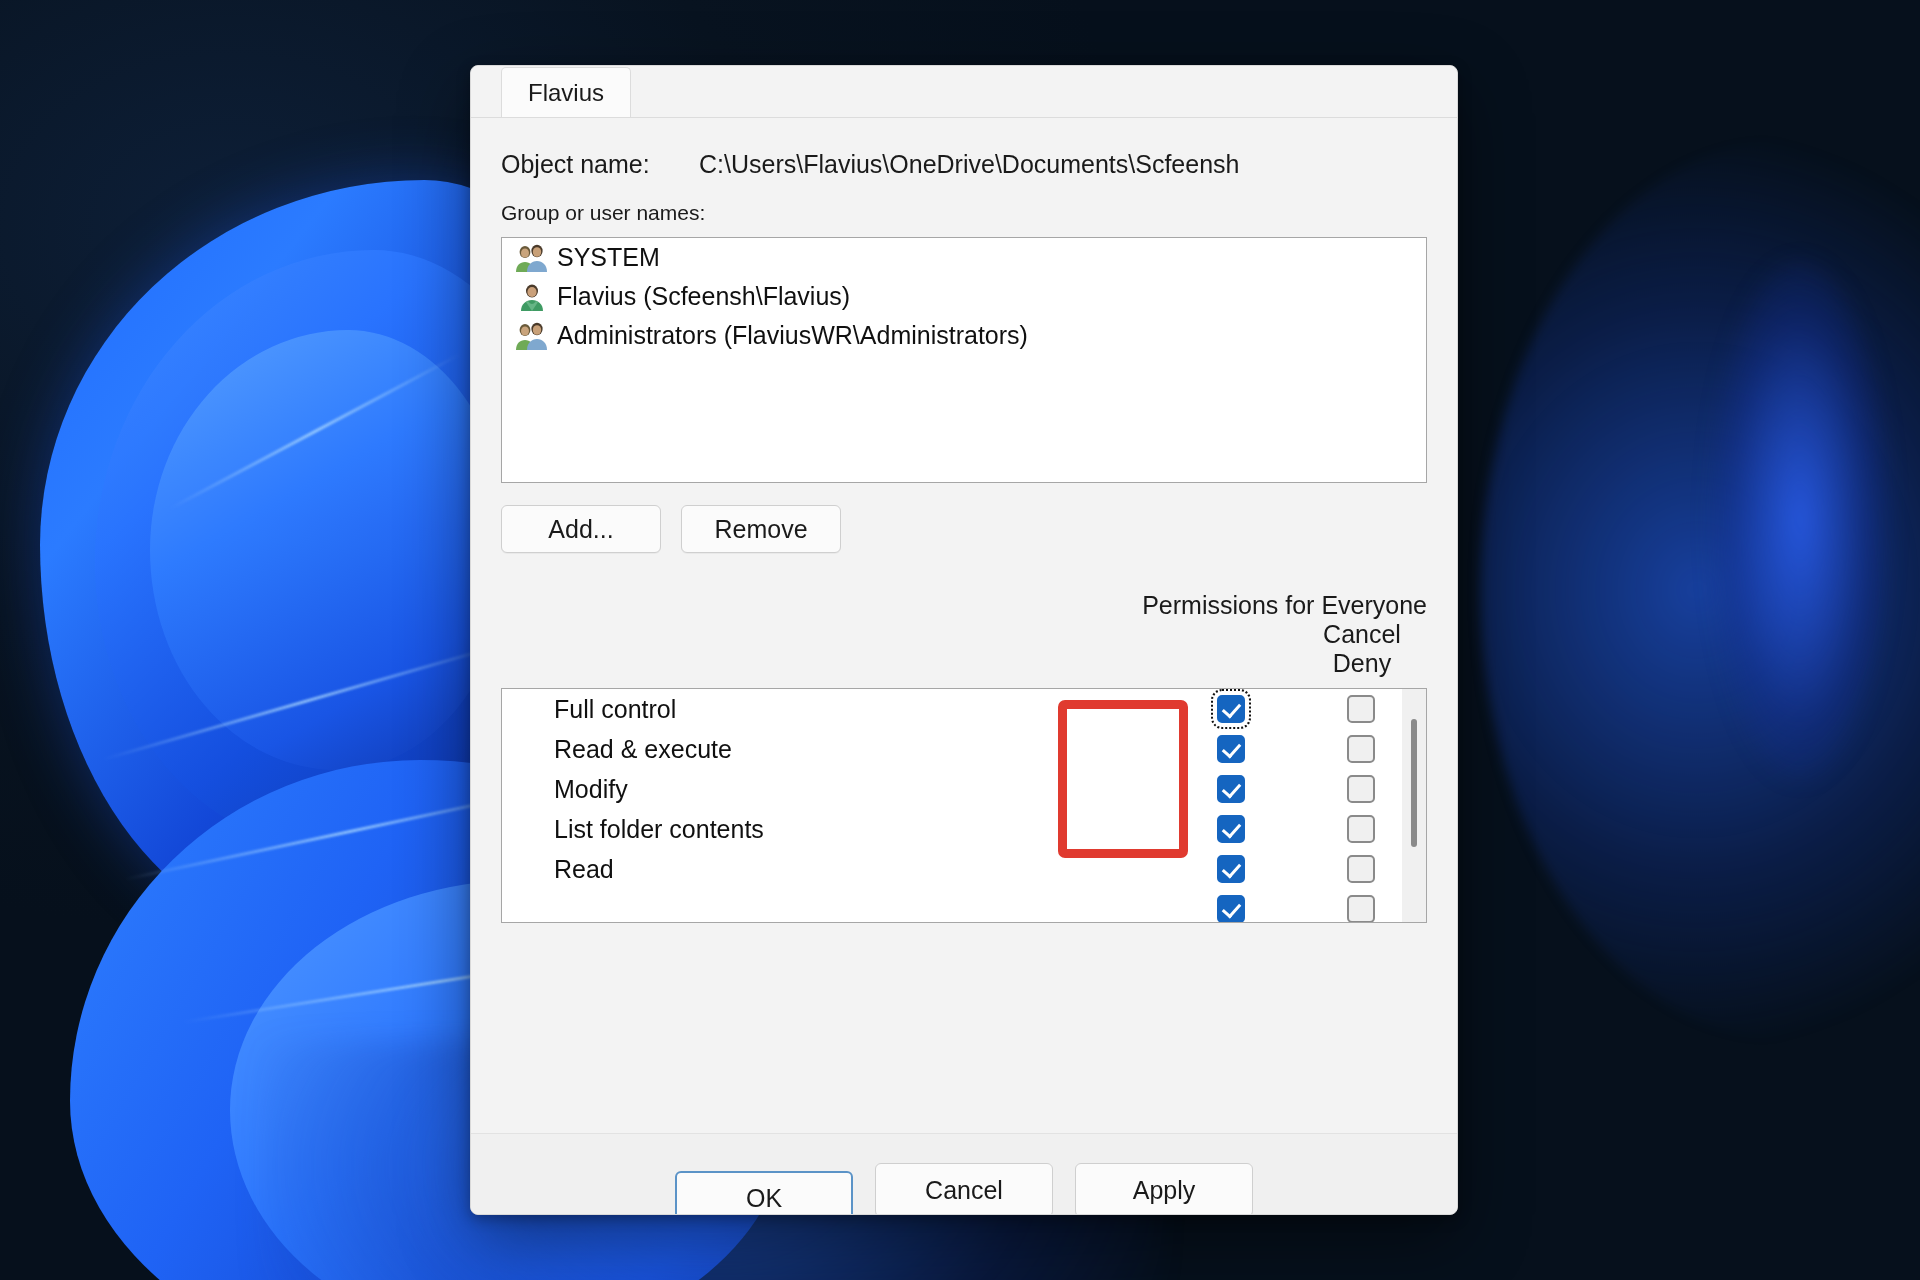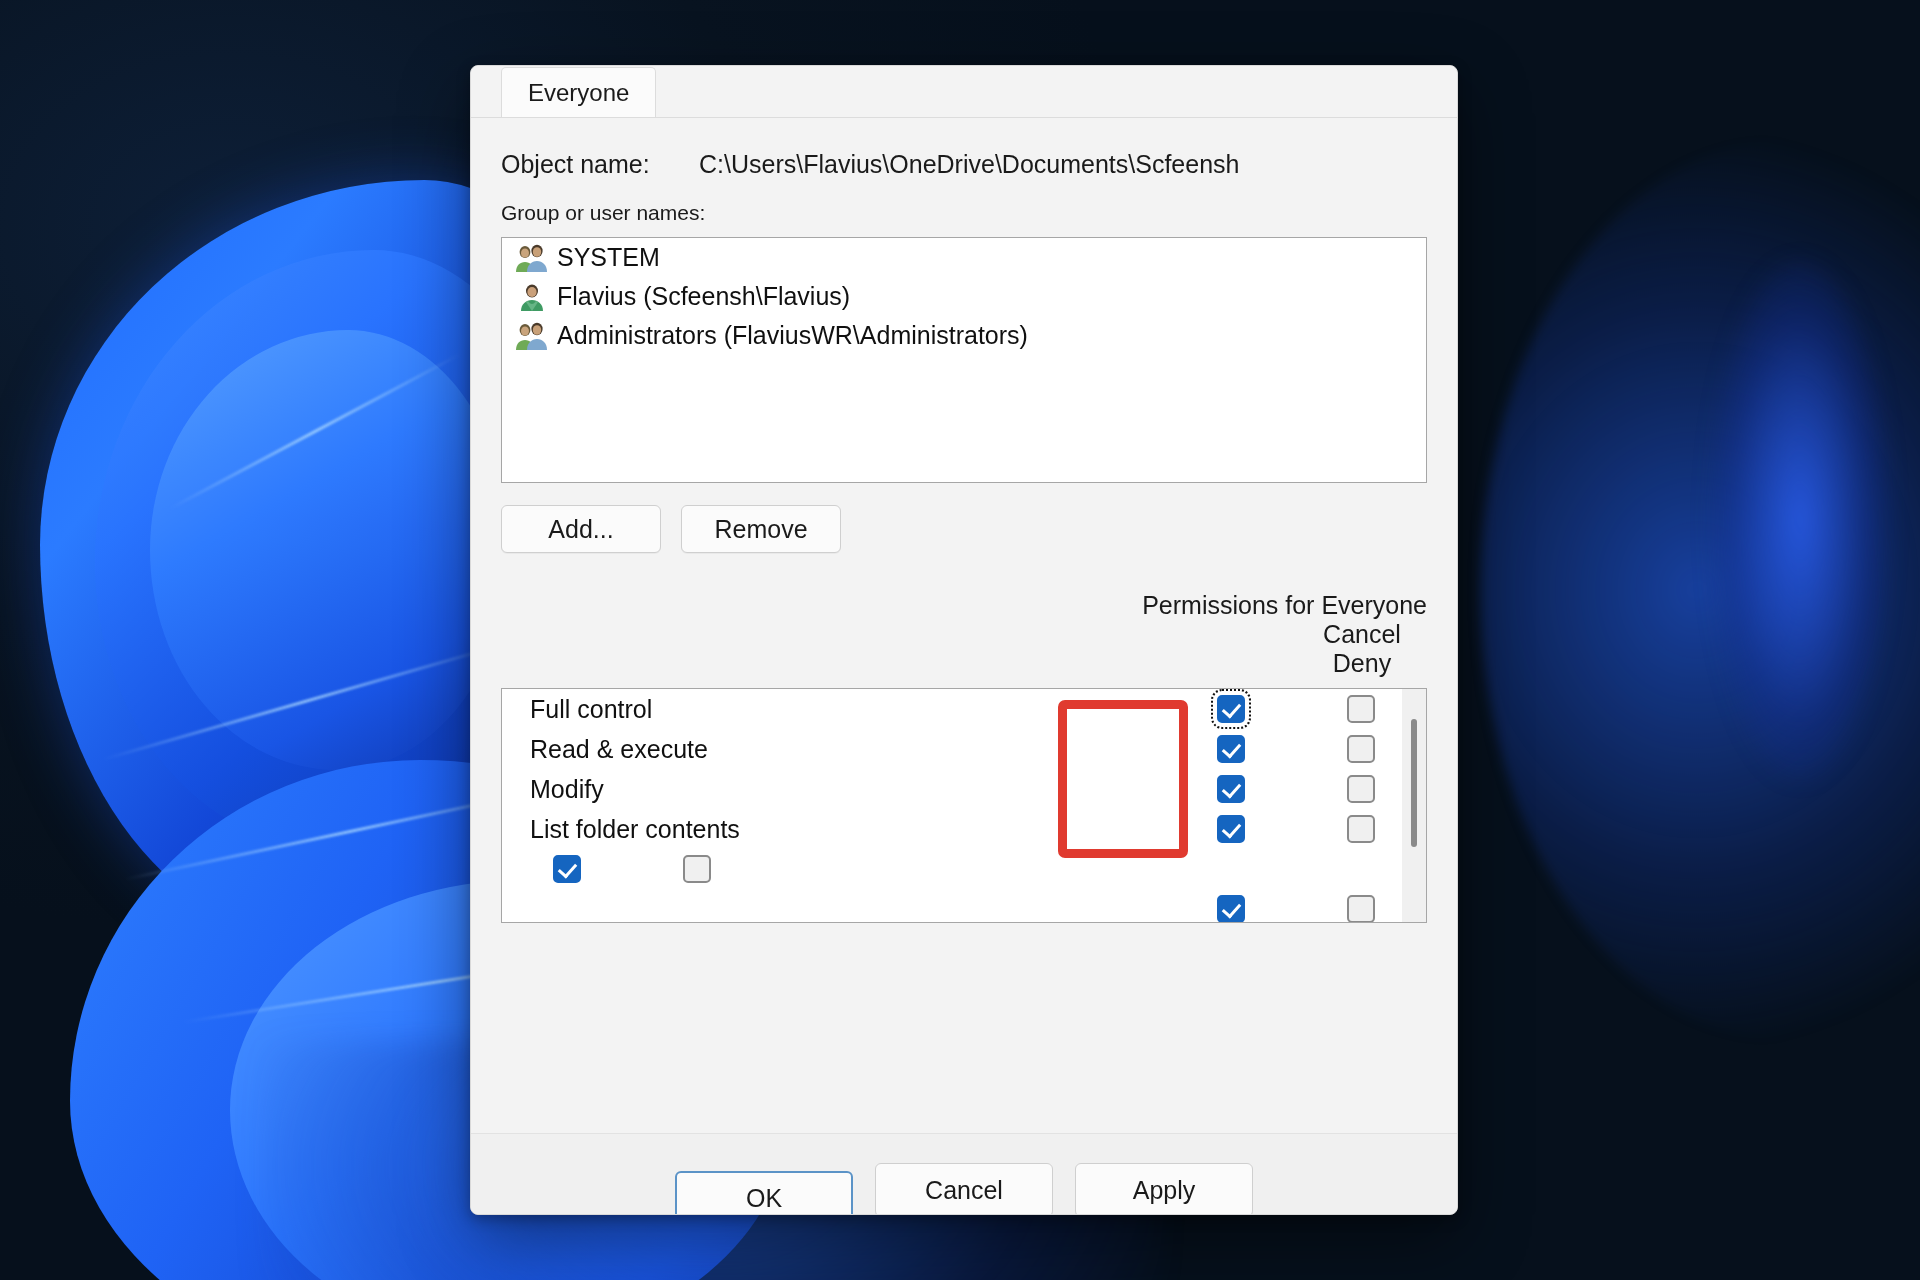--- a/index.html
+++ b/index.html
@@ -236,20 +236,21 @@
 
   
   .permbox {
     margin-top: 10px;
     height: 235px;
     background: #ffffff;
     border: 1px solid #a6a6a6;
     box-sizing: border-box;
     position: relative;
     overflow: hidden;
+    padding-left: 24px;
   }
   .permrow {
     display: flex;
     align-items: center;
     height: 40px;
     font-size: 25px;
     color: #101010;
   }
   .permrow .name { flex: 1 1 auto; padding-left: 28px; }
   .permrow .cell {
@@ -351,21 +352,21 @@
     <div class="hl hl2"></div>
     <div class="hl hl3"></div>
     <div class="hl hl4"></div>
     <div class="bg-bottom-glow"></div>
   </div>
 </div>
 
 <div id="dialog">
 
   <div class="tabstrip">
-    <div class="tab">Everyone</div>
+    <div class="tab">Flavius</div>
   </div>
 
   <div class="body">
 
     <div class="objrow">
       <span class="objlabel">Object name:</span>
       <span class="objvalue">C:\Users\Flavius\OneDrive\Documents\Scfeensh</span>
     </div>
 
     <div class="sectionlabel">Group or user names:</div>
@@ -447,20 +448,21 @@
           <div class="permrow">
             <span class="name">List folder contents</span>
             <span class="cell">
               <span class="cb on"></span>
             </span>
             <span class="cell">
               <span class="cb off"></span>
             </span>
           </div>
           <div class="permrow">
+            <span class="name">Read</span>
             <span class="cell">
               <span class="cb on"></span>
             </span>
             <span class="cell">
               <span class="cb off"></span>
             </span>
           </div>
           <div class="permrow">
             <span class="name"></span>
             <span class="cell">

